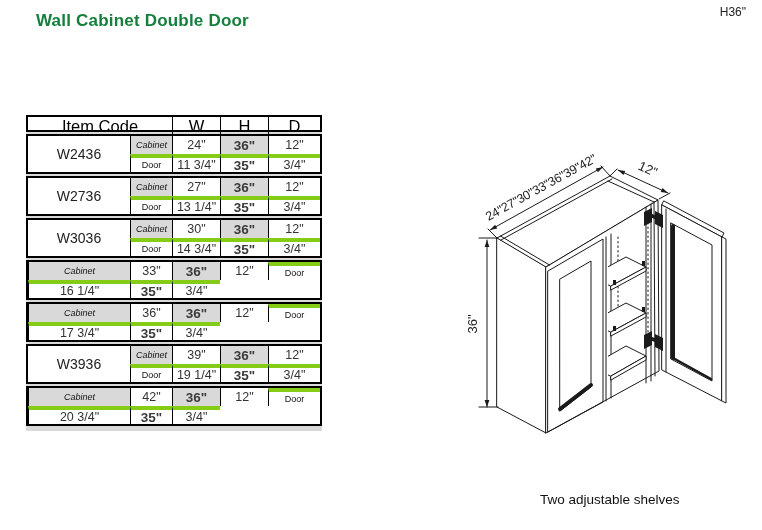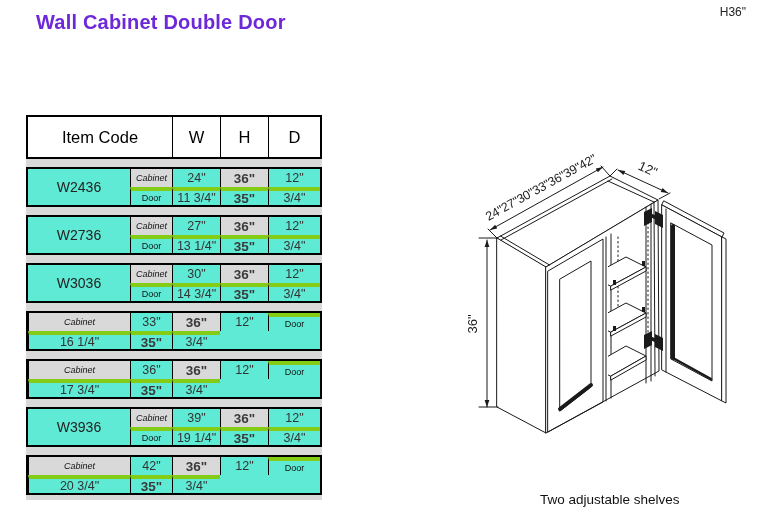--- a/index.html
+++ b/index.html
@@ -1,44 +1,44 @@
 <!DOCTYPE html>
 <html><head>
 <meta charset="utf-8">
 <style>
   html,body{margin:0;padding:0;}
   body{
     width:762px;height:530px;position:relative;background:#fff;overflow:hidden;
     font-family:"Liberation Sans",sans-serif;color:#111;
   }
   .page-title{
-    position:absolute;left:36px;top:11px;font-size:20px;font-weight:bold;
-    color:#6d28d9;letter-spacing:.2px;
+    position:absolute;left:36px;top:11px;font-size:17px;font-weight:bold;
+    color:#15803d;letter-spacing:.2px;
   }
   .corner-label{
     position:absolute;right:16px;top:5px;font-size:12px;color:#222;
   }
   
   .spec-table{
     position:absolute;left:26px;top:115px;width:296px;
     background:#d9d9d9;padding-bottom:5px;
   }
   .thead{
     display:grid;grid-template-columns:144px 48px 48px 52px;
-    height:44px;border:2px solid #000;box-sizing:border-box;background:#fff;
+    height:17px;border:2px solid #000;box-sizing:border-box;background:#fff;
   }
   .thead .hcell{
     display:flex;align-items:center;justify-content:center;
     font-size:16.5px;color:#000;
   }
   .thead .hcell + .hcell{border-left:1px solid #000;}
   .group{
     display:grid;grid-template-columns:102px 42px 48px 48px 52px;
     grid-template-rows:18px 18px;
-    border:2px solid #000;box-sizing:border-box;background:#5eead4;margin-top:8px;text-align:right;
+    border:2px solid #000;box-sizing:border-box;background:#ffffff;margin-top:2px;text-align:right;
   }
   .cell{display:flex;align-items:center;justify-content:center;overflow:hidden;white-space:nowrap;}
   .code{grid-row:1/3;grid-column:1;font-size:14px;color:#222;}
   .sub{font-size:9px;color:#111;border-left:1px solid #000;}
   .sub.cab{background:#d9d9d9;font-style:italic;}
   .val{font-size:12.5px;color:#333;border-left:1px solid #000;}
   .val.hv{font-weight:bold;font-size:13.5px;color:#3a3a3a;}
   .val.cab-h{background:#d9d9d9;}
   .row2{border-top:4px solid #84cc16;}
   

